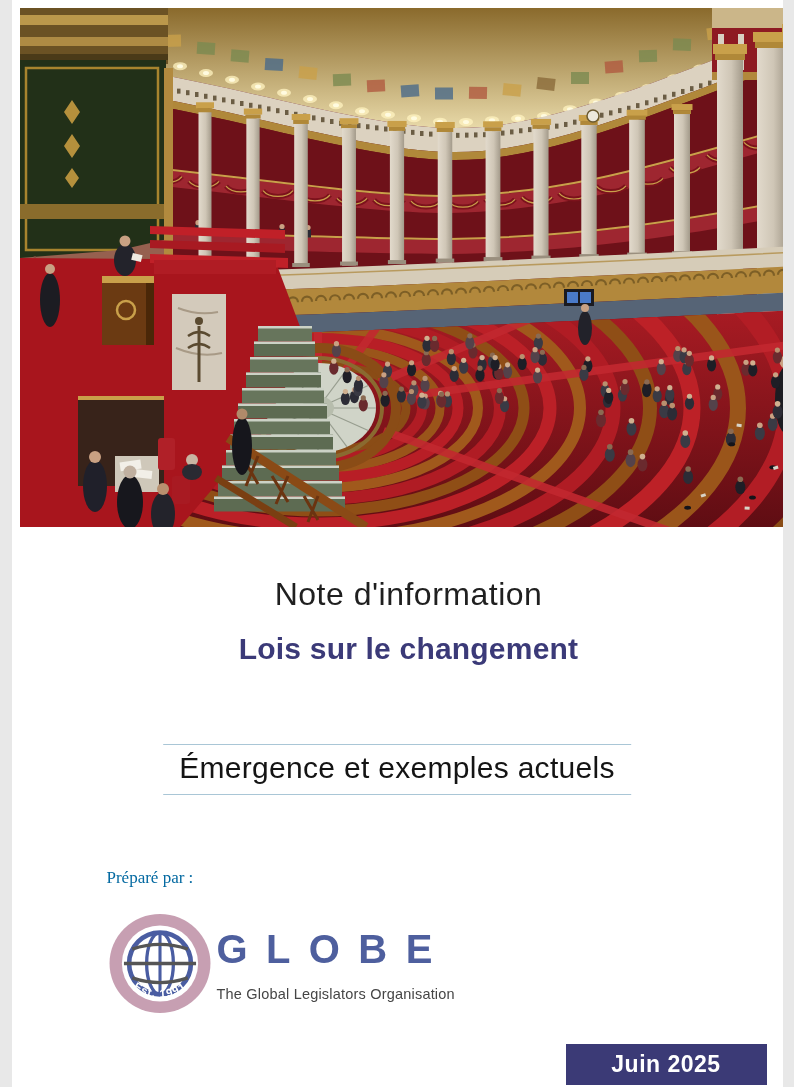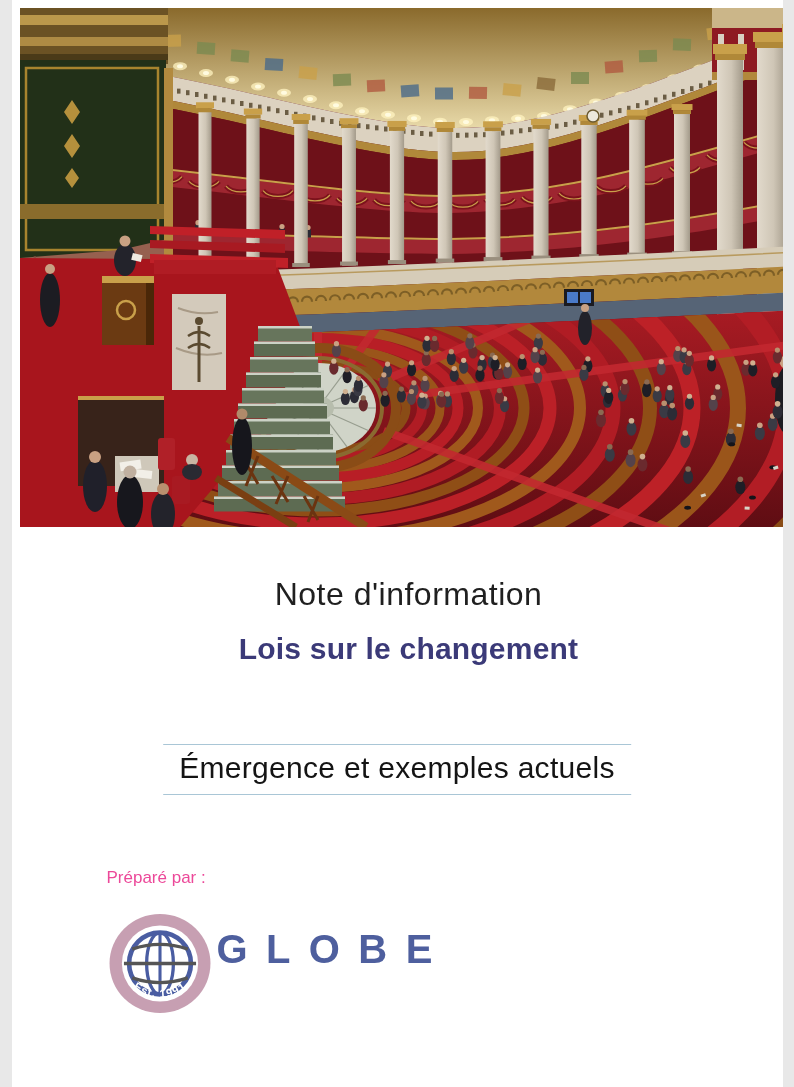--- a/index.html
+++ b/index.html
@@ -8,21 +8,21 @@
   .photo{position:absolute;left:8px;top:8px;width:778px;height:519px;}
   .photo svg{display:block;width:778px;height:519px;}
   .doc-type{position:absolute;left:0;top:576px;width:794px;text-align:center;
             font-size:32px;font-weight:400;color:#1f1f1f;letter-spacing:0.5px;}
   .title{position:absolute;left:0;top:622px;width:794px;text-align:center;
          font-size:30px;font-weight:700;color:#3b3a78;line-height:53px;letter-spacing:0.2px;}
   .subtitle-wrap{position:absolute;left:50%;top:744px;transform:translateX(-50%);
                  border-top:1px solid #a9c6d6;border-bottom:1px solid #a9c6d6;
                  padding:6px 16px 9px;white-space:nowrap;}
   .subtitle-wrap .subtitle{font-size:30px;color:#141414;letter-spacing:0.3px;}
-  .prepared{position:absolute;left:95px;top:868px;font-size:17px;color:#ec4899;}
+  .prepared{position:absolute;left:95px;top:868px;font-size:17px;color:#0369a1;font-family:Liberation Serif, serif;}
   .globe-icon{position:absolute;left:96px;top:912px;width:104px;height:103px;}
   .globe-word{position:absolute;left:205px;top:929px;font-size:40px;font-weight:700;
               color:#4e5f9e;letter-spacing:0.46em;line-height:1;}
   .globe-tag{position:absolute;left:205px;top:986px;font-size:14.5px;color:#454545;letter-spacing:0.2px;}
   .date-badge{position:absolute;left:554px;top:1044px;width:201px;height:41px;
               background:#3b3a76;color:#fff;display:flex;align-items:center;justify-content:center;
               font-size:23px;font-weight:700;letter-spacing:0.5px;}
 </style>
 </head>
 <body>
@@ -788,14 +788,16 @@
     <line x1="15" y1="50" x2="85" y2="50" stroke="#555555" stroke-width="3.4"></line>
     <path d="M23,64 Q50,73 77,64" fill="none" stroke="#555555" stroke-width="3.2"></path>
     <defs>
         <path id="estArc" d="M 13,61 A 42,42 0 0 0 87,61"></path>
       </defs>
     <text font-family="Liberation Sans, sans-serif" font-size="11" font-weight="700" fill="#ffffff" letter-spacing="1">
       <textPath href="#estArc" startOffset="50%" text-anchor="middle">Est. 1991</textPath>
     </text>
   </svg>
   <div class="globe-word">GLOBE</div>
-
+  <div class="globe-tag">The Global Legislators Organisation</div>
+
+  <div class="date-badge">Juin 2025</div>
 </div>
 
 </body></html>

